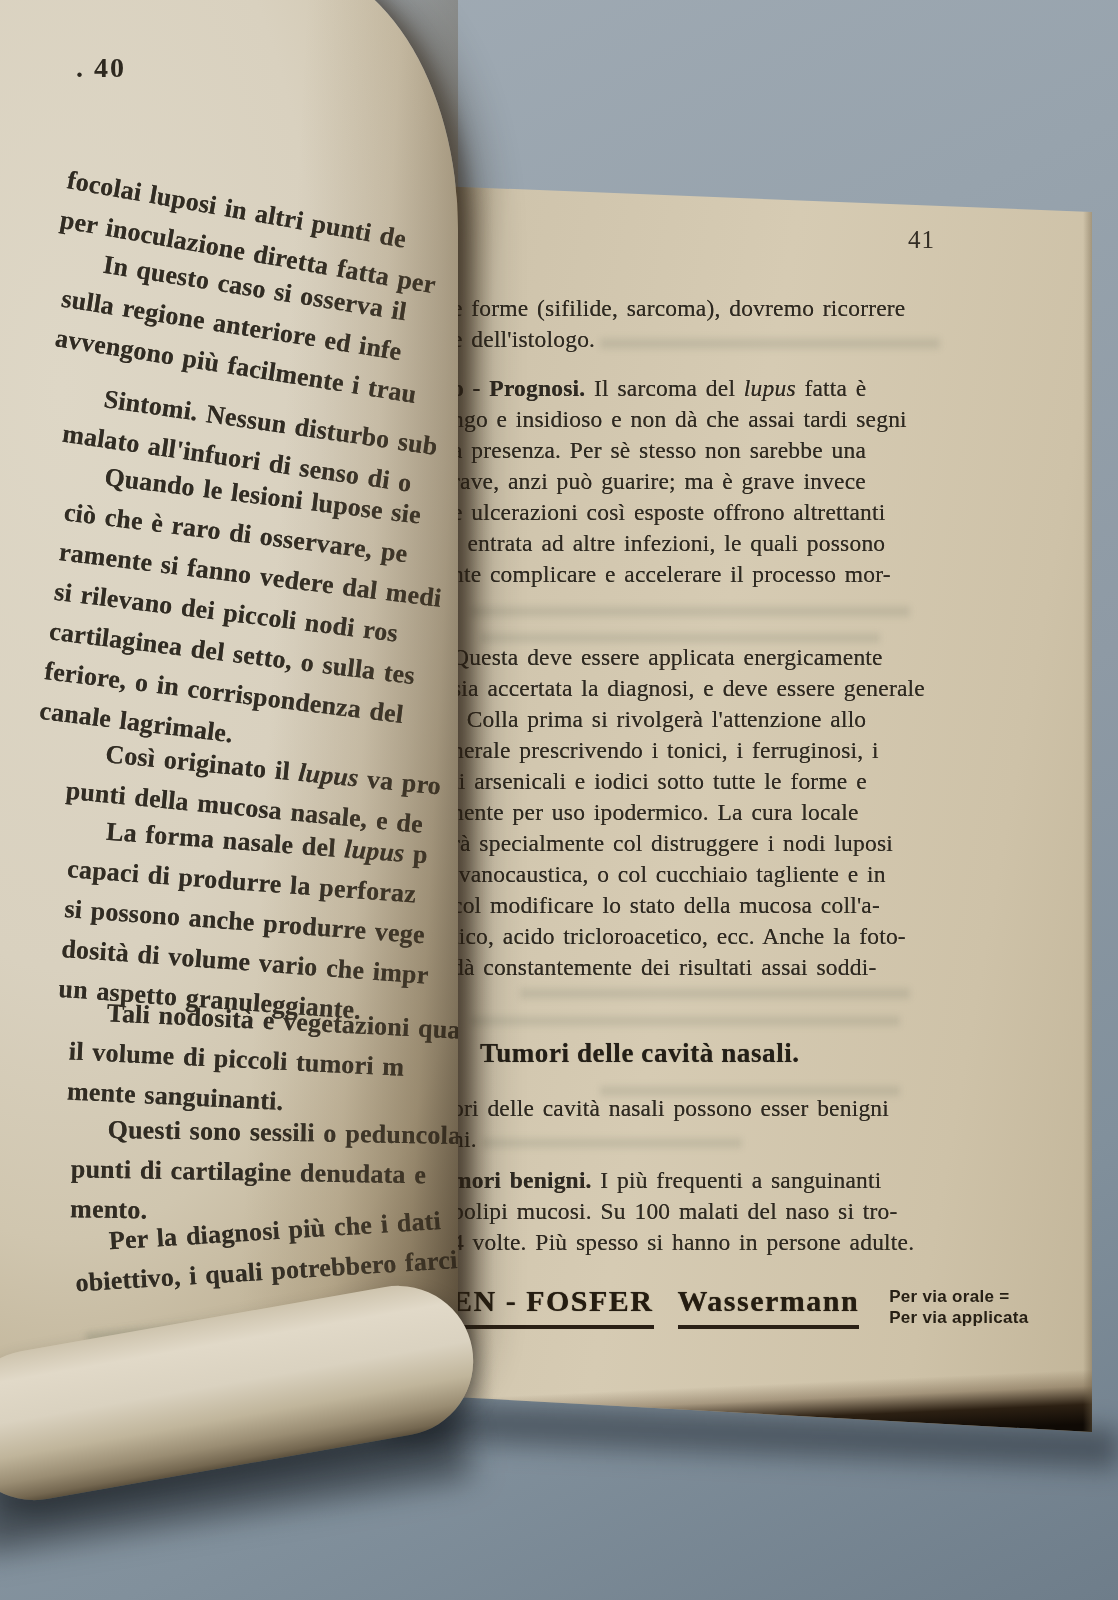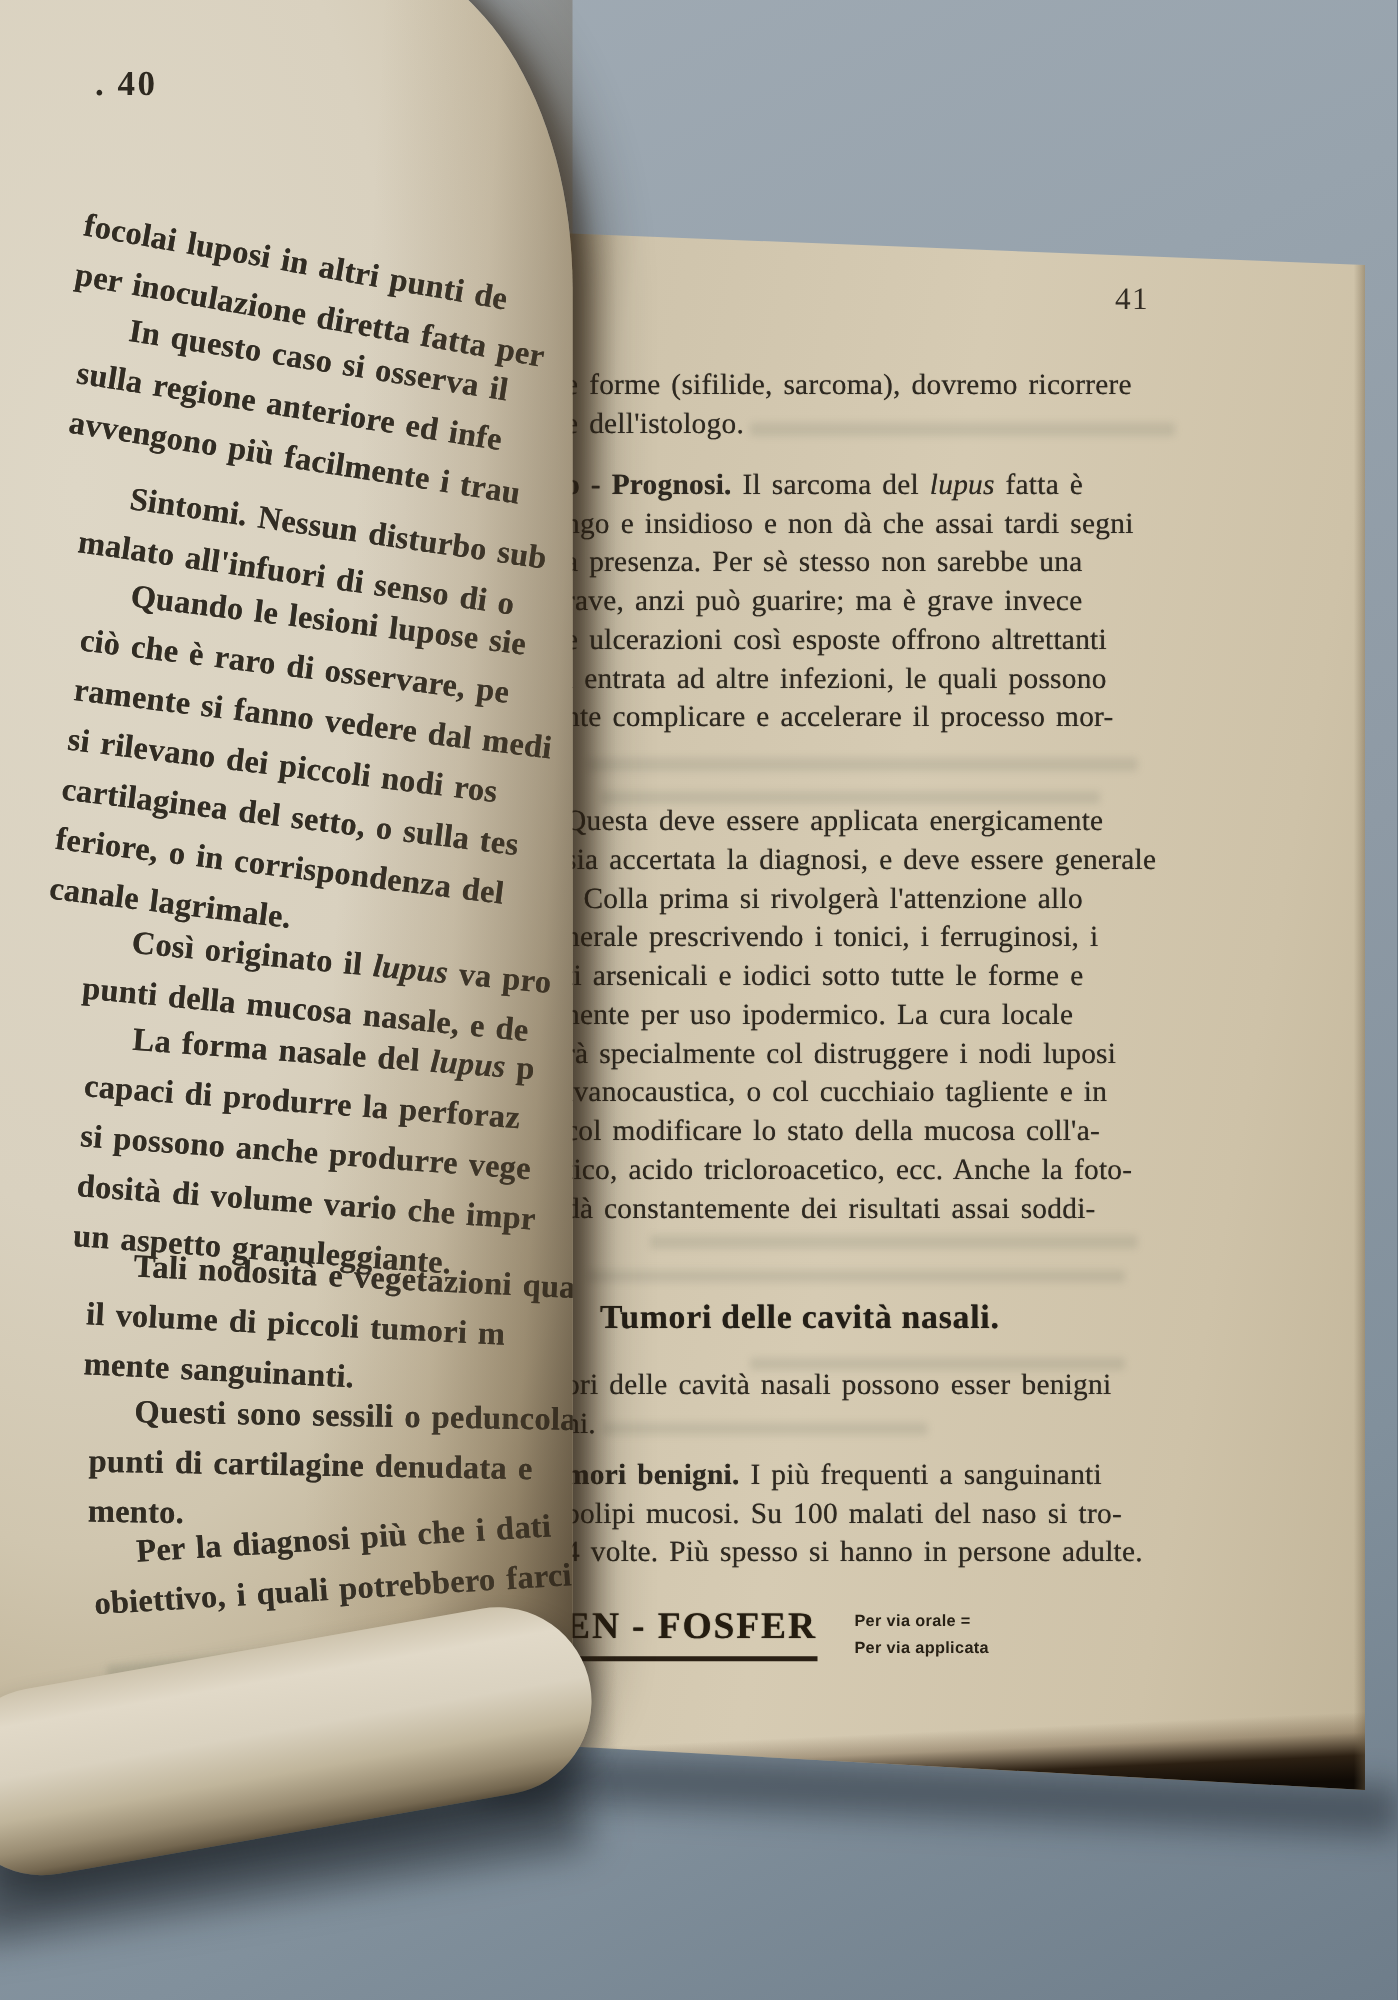--- a/index.html
+++ b/index.html
@@ -11,33 +11,33 @@
   .page-right{position:absolute;left:436px;top:178px;width:656px;height:1254px;z-index:10;
     background:linear-gradient(100deg,#b6a98e 0%,#cfc4ac 9%,#d6cbb3 42%,#cec2a8 78%,#c2b599 100%);
     clip-path:polygon(0 8px,100% 34px,100% 100%,0 calc(100% - 36px));}
   .pr-inner{position:absolute;left:16px;top:0;width:560px;height:100%;}
   .spine-shadow{position:absolute;left:0;top:0;width:58px;height:100%;z-index:6;pointer-events:none;
     background:linear-gradient(90deg,rgba(70,52,30,.55),rgba(70,52,30,.2) 55%,rgba(70,52,30,0) 100%);}
   .stack-edge{position:absolute;right:0;top:22px;width:9px;height:100%;z-index:6;
     background:linear-gradient(90deg,rgba(120,105,80,0),rgba(110,95,70,.45));}
   .bottom-edge{position:absolute;left:0;bottom:0;width:100%;height:86px;z-index:5;
     background:linear-gradient(177.4deg,rgba(0,0,0,0) 46%,rgba(84,62,38,.35) 60%,#2c2013 76%,#0f0a05 93%);}
-  .rp-num{position:absolute;left:440px;top:48px;font-size:25px;letter-spacing:1px;color:#332d24;}
+  .rp-num{position:absolute;left:456px;top:48px;font-size:25px;letter-spacing:1px;color:#332d24;}
   .pr-text{position:absolute;left:0;top:115px;width:520px;}
   .rln{height:31px;line-height:31px;font-size:23.5px;letter-spacing:.2px;word-spacing:2.6px;
        white-space:nowrap;color:#2e2921;text-shadow:0 0 .6px rgba(46,40,30,.75);}
   .mt18{margin-top:18px}.mt52{margin-top:52px}.mt10{margin-top:10px}
   .rp-head{margin:55px 0 24px;padding-left:28px;font-weight:700;font-size:27px;letter-spacing:.6px;
        color:#241f17;white-space:nowrap;text-shadow:0 0 .7px rgba(36,31,23,.8);}
   .ad{display:flex;align-items:flex-start;margin-top:26px;white-space:nowrap;}
   .ad-part{font-weight:700;font-size:30px;letter-spacing:1.5px;color:#251d11;
        border-bottom:4px solid #2a2015;padding-bottom:7px;margin-right:24px;
        text-shadow:0 0 .8px rgba(37,29,17,.9);}
   .ad-notes{margin-left:6px;margin-top:2px;font-family:"Liberation Sans","DejaVu Sans",sans-serif;
-       font-weight:700;font-size:13px;line-height:21px;color:#272015;letter-spacing:.3px;}
+       font-weight:700;font-size:17px;line-height:21px;color:#272015;letter-spacing:.3px;}
 
   
   .ghost{position:absolute;background:rgba(106,114,94,.17);filter:blur(3px);border-radius:3px;z-index:1;}
   .ghostL{position:absolute;background:rgba(100,108,90,.2);filter:blur(3px);border-radius:3px;z-index:1;}
 
   
   .page-left{position:absolute;left:-26px;top:-40px;width:484px;height:1430px;z-index:20;
     background:radial-gradient(120% 90% at 18% 30%,#ded7c6 0%,#d9d1bf 45%,#d0c6af 66%,#beb195 83%,#a29479 93%,#8a7c63 100%);
     border-radius:0 175px 46px 0 / 0 270px 70px 0;
     box-shadow:12px 6px 18px rgba(33,24,14,.5),26px 2px 40px rgba(33,28,18,.32);}
@@ -113,20 +113,21 @@
         <div class="rp-head">Tumori delle cavità nasali.</div>
 
         <div class="rln">ori delle cavità nasali possono esser benigni</div>
         <div class="rln">ni.</div>
         <div class="rln mt10"><b>mori benigni.</b><span> I più frequenti a sanguinanti</span></div>
         <div class="rln">polipi mucosi. Su 100 malati del naso si tro-</div>
         <div class="rln">4 volte. Più spesso si hanno in persone adulte.</div>
 
         <div class="ad">
           <span class="ad-part">EN - FOSFER</span>
+          <span class="ad-part">Wassermann</span>
           <span class="ad-notes">
             <span style="display:block">Per via orale =</span>
             <span style="display:block">Per via applicata</span>
           </span>
         </div>
       </div>
     </div>
     <div class="spine-shadow"></div>
   </div>
 

